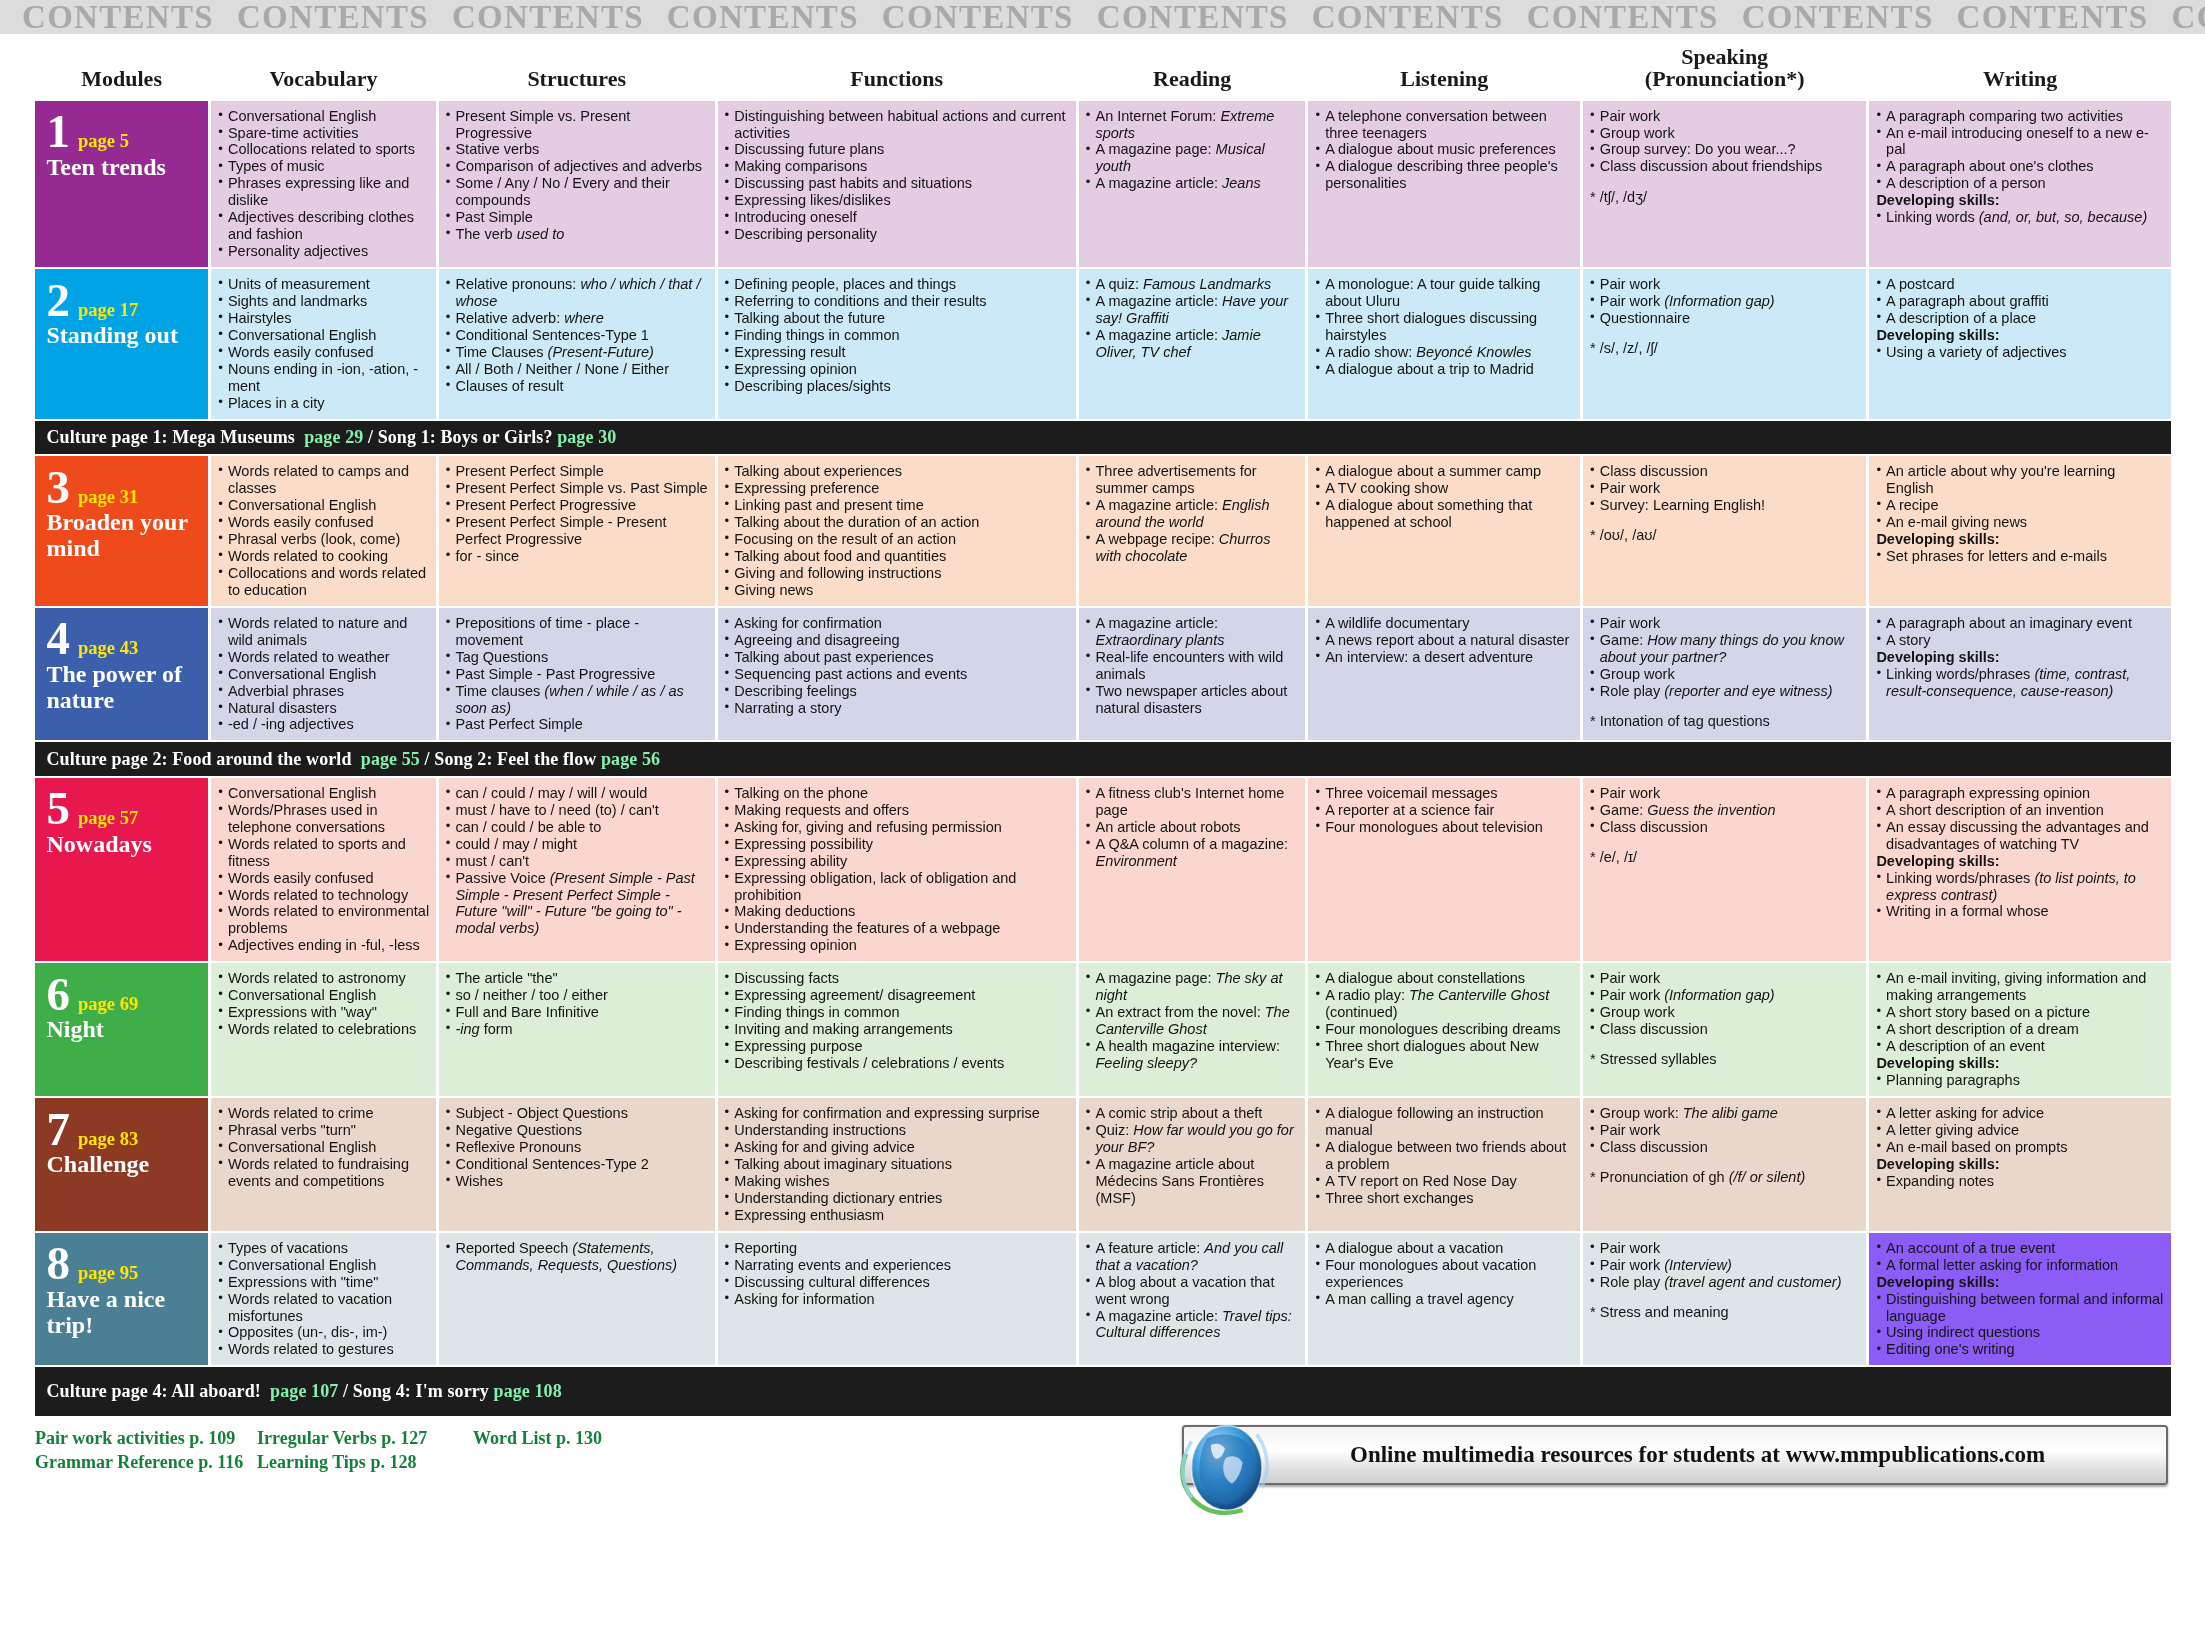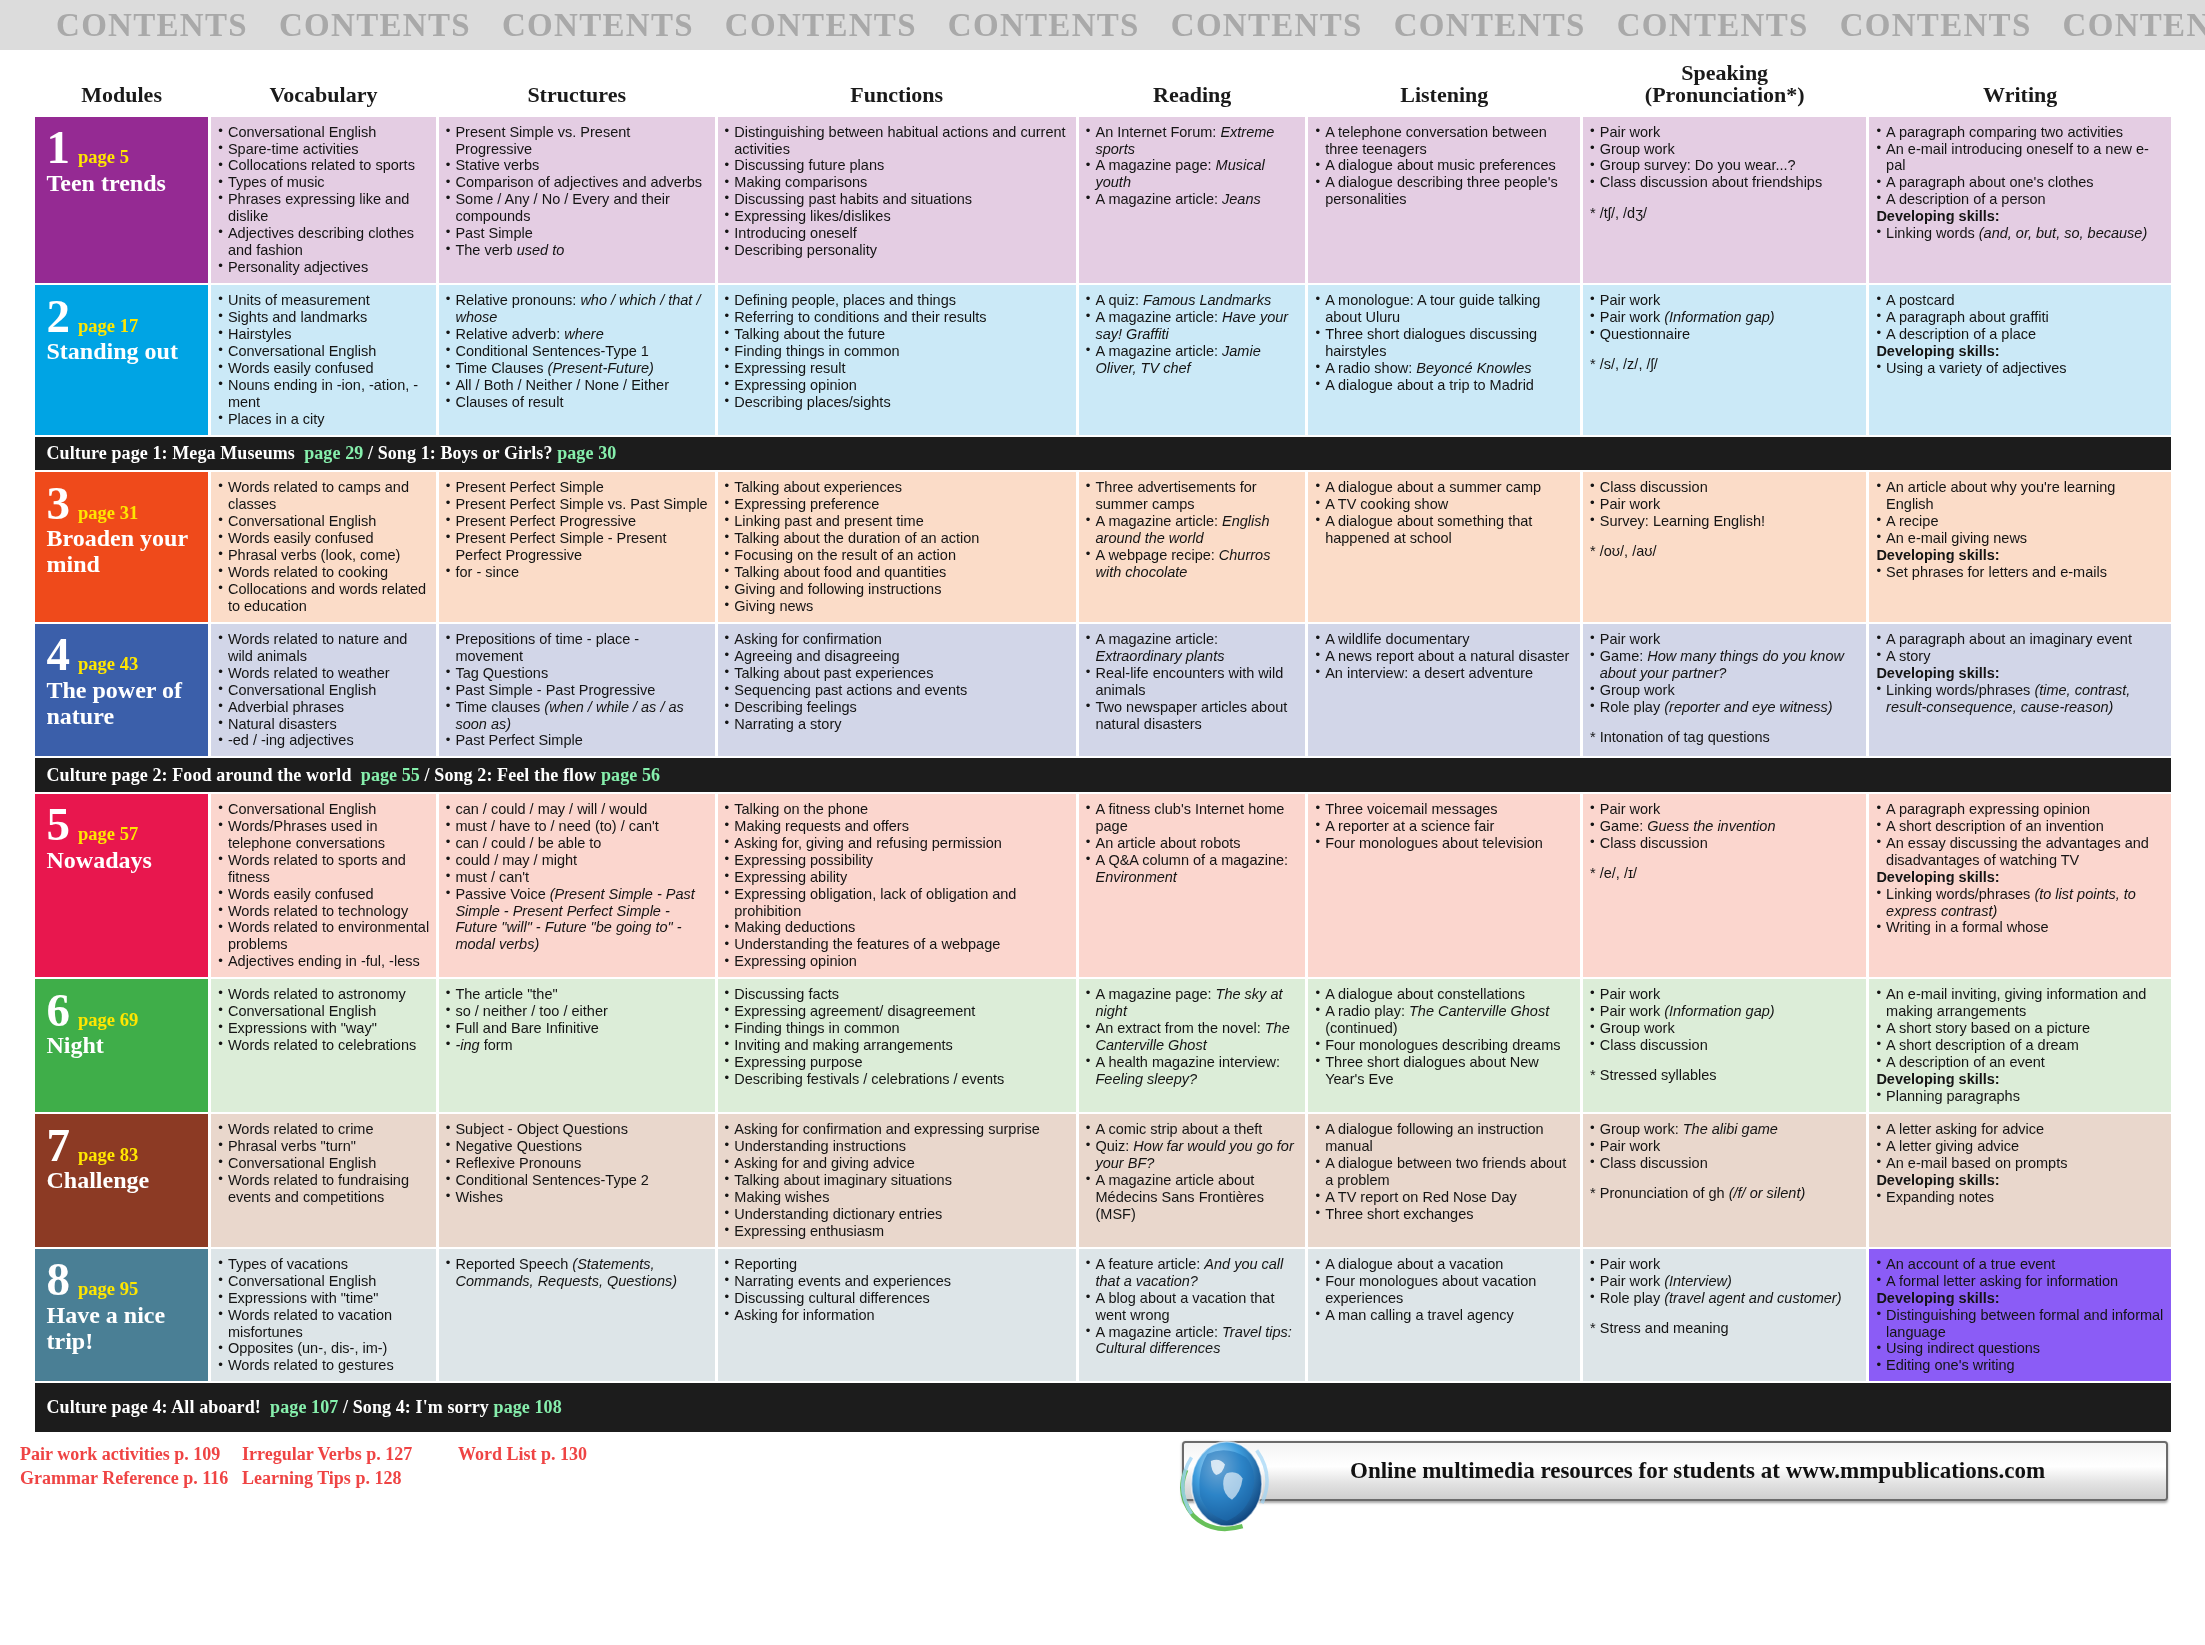--- a/index.html
+++ b/index.html
@@ -4,28 +4,27 @@
 <style>
   * { box-sizing: border-box; margin: 0; padding: 0; }
   body {
     width: 2206px; height: 1645px;
     background: #ffffff;
     font-family: "Liberation Sans", sans-serif;
     overflow: hidden;
   }
   
   .contents-band {
-    height: 50px;
+    height: 34px;
     background: #dcdcdc;
     overflow: hidden;
     white-space: nowrap;
     display: flex;
     align-items: center;
-    padding-left: 56px;
-    gap: 8px;
+    padding-left: 22px;
   }
   .contents-band .word {
     font-family: "Liberation Serif", serif;
     font-weight: bold;
     font-size: 33px;
     letter-spacing: 1.3px;
     color: #a9a9a9;
     margin-right: 23px;
   }
   
@@ -127,26 +126,26 @@
   td.culturebar.tall { height: 49px; }
 
   
   .footer {
     position: relative;
     height: 99px;
     padding: 0 32px;
   }
   .footer-links {
     position: absolute;
-    top: 8.8px; left: 20px;
+    top: 8.8px; left: 35px;
     display: flex;
     font-family: "Liberation Serif", serif;
     font-weight: bold;
     font-size: 18px;
-    color: #ef4444;
+    color: #15803d;
   }
   .flcol { margin-right: 0; }
   .flcol div { line-height: 1.32; }
   .fl1 { width: 222px; }
   .fl2 { width: 216px; }
   .fl3 { width: 176px; }
   .banner {
     position: absolute;
     left: 1182px;
     top: 7px;

